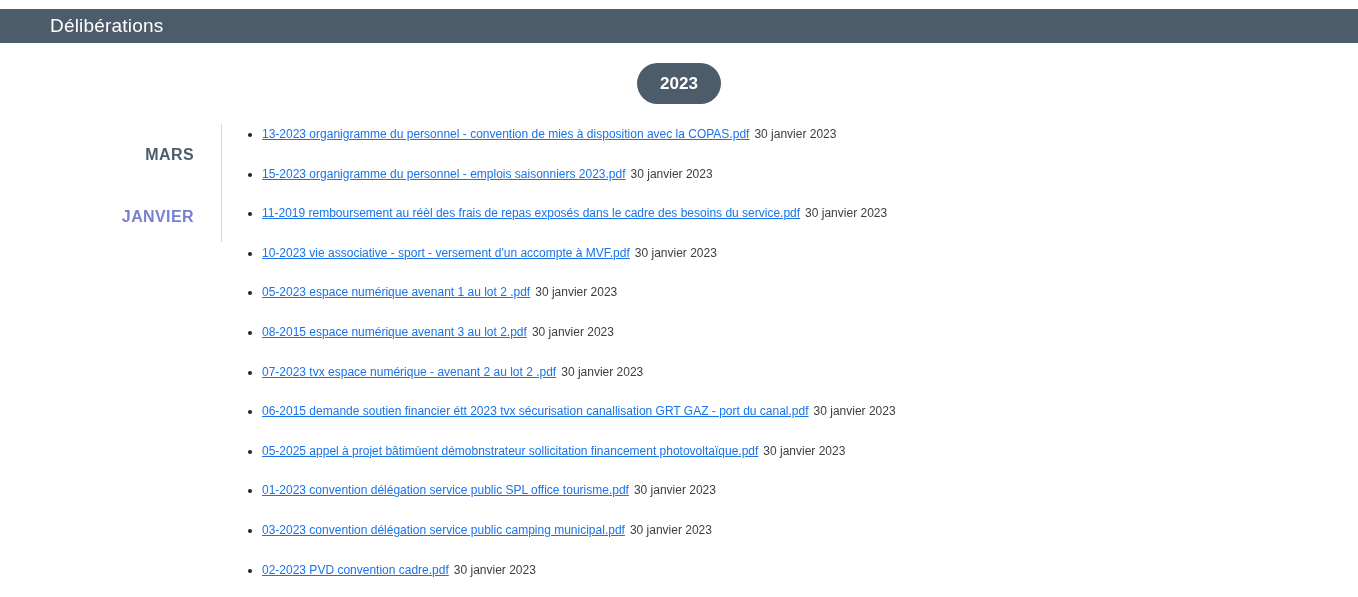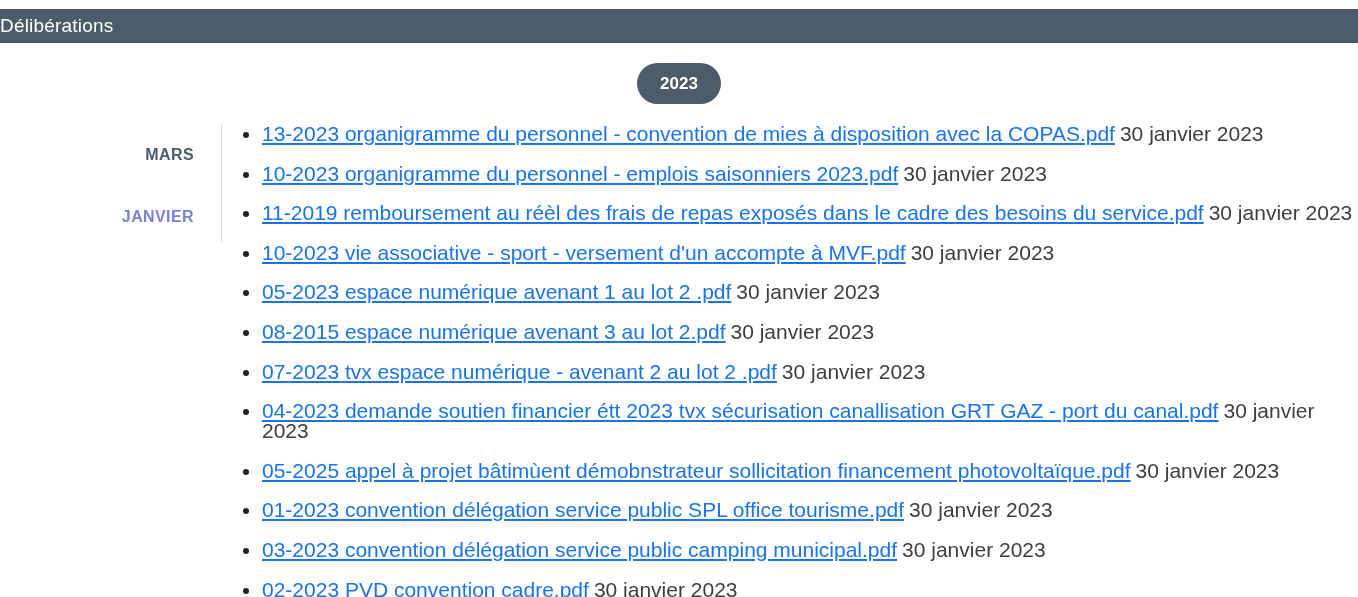--- a/index.html
+++ b/index.html
@@ -19,20 +19,21 @@
     font-family: "Liberation Sans", "DejaVu Sans", sans-serif;
     overflow: hidden;
   }
   .header-bar {
     margin-top: 9px;
     height: 34px;
     width: 100%;
     background: var(--header-bg);
     display: flex;
     align-items: center;
+    padding-left: 50px;
   }
   .header-title {
     color: #ffffff;
     font-size: 19px;
     font-weight: 500;
     letter-spacing: 0.2px;
   }
   .year-row {
     display: flex;
     justify-content: center;
@@ -81,21 +82,21 @@
   }
   .month-mars { top: 22px; color: var(--month-default); }
   .month-janvier { top: 84px; color: var(--month-active); }
   .content-col { flex: 1 1 auto; }
   .doc-list {
     margin: 0;
     padding: 0 0 0 40px;
     list-style: disc;
   }
   .doc-list li {
-    font-size: 21px;
+    font-size: 12px;
     line-height: 20px;
     margin-bottom: 19.6px;
     color: #222222;
   }
   .doc-link {
     color: var(--link);
     text-decoration: underline;
     cursor: pointer;
   }
   .doc-date {
@@ -117,33 +118,33 @@
 <div class="main">
   <div class="timeline-col">
     <span class="month-label month-mars">MARS</span>
     <span class="month-label month-janvier">JANVIER</span>
     <div class="timeline-divider"></div>
   </div>
   <div class="content-col">
     <ul class="doc-list">
   <li><a class="doc-link" href="#">13-2023 organigramme du personnel - convention de mies à disposition avec la COPAS.pdf</a><span class="doc-date">30 janvier 2023</span></li>
 
-  <li><a class="doc-link" href="#">10-2023 organigramme du personnel - emplois saisonniers 2023.pdf</a><span class="doc-date">30 janvier 2023</span></li>
+  <li><a class="doc-link" href="#">15-2023 organigramme du personnel - emplois saisonniers 2023.pdf</a><span class="doc-date">30 janvier 2023</span></li>
 
   <li><a class="doc-link" href="#">11-2019 remboursement au réèl des frais de repas exposés dans le cadre des besoins du service.pdf</a><span class="doc-date">30 janvier 2023</span></li>
 
   <li><a class="doc-link" href="#">10-2023 vie associative - sport - versement d'un accompte à MVF.pdf</a><span class="doc-date">30 janvier 2023</span></li>
 
   <li><a class="doc-link" href="#">05-2023 espace numérique avenant 1 au lot 2 .pdf</a><span class="doc-date">30 janvier 2023</span></li>
 
   <li><a class="doc-link" href="#">08-2015 espace numérique avenant 3 au lot 2.pdf</a><span class="doc-date">30 janvier 2023</span></li>
 
   <li><a class="doc-link" href="#">07-2023 tvx espace numérique - avenant 2 au lot 2 .pdf</a><span class="doc-date">30 janvier 2023</span></li>
 
-  <li><a class="doc-link" href="#">04-2023 demande soutien financier étt 2023 tvx sécurisation canallisation GRT GAZ - port du canal.pdf</a><span class="doc-date">30 janvier 2023</span></li>
+  <li><a class="doc-link" href="#">06-2015 demande soutien financier étt 2023 tvx sécurisation canallisation GRT GAZ - port du canal.pdf</a><span class="doc-date">30 janvier 2023</span></li>
 
   <li><a class="doc-link" href="#">05-2025 appel à projet bâtimùent démobnstrateur sollicitation financement photovoltaïque.pdf</a><span class="doc-date">30 janvier 2023</span></li>
 
   <li><a class="doc-link" href="#">01-2023 convention délégation service public SPL office tourisme.pdf</a><span class="doc-date">30 janvier 2023</span></li>
 
   <li><a class="doc-link" href="#">03-2023 convention délégation service public camping municipal.pdf</a><span class="doc-date">30 janvier 2023</span></li>
 
   <li><a class="doc-link" href="#">02-2023 PVD convention cadre.pdf</a><span class="doc-date">30 janvier 2023</span></li>
 </ul>
   </div>

